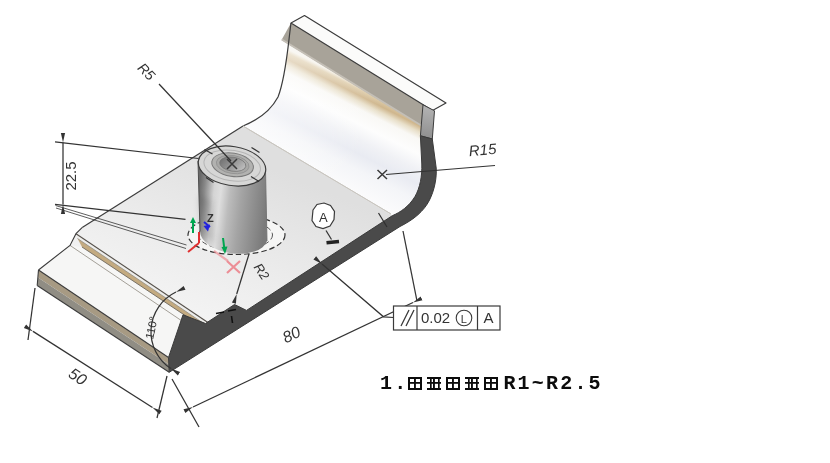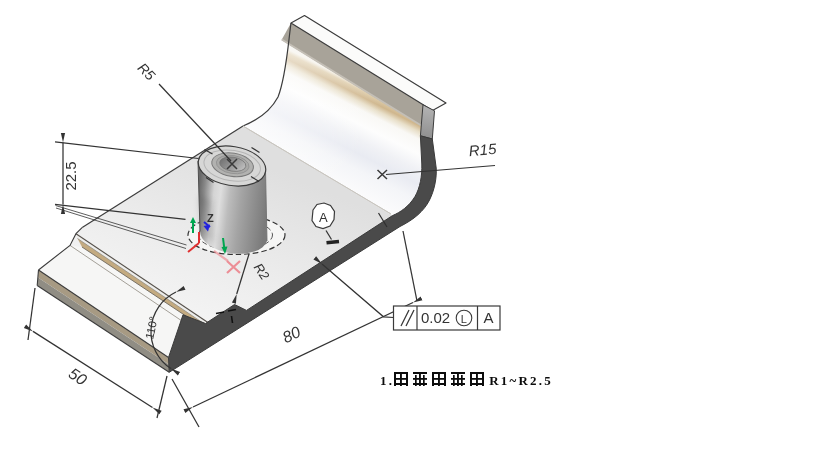--- a/index.html
+++ b/index.html
@@ -204,21 +204,21 @@
 </g>
 <text x="207" y="222" font-size="11" fill="#3a3adf" font-weight="bold">Z</text>
 <g stroke="#ec8e96" stroke-width="2.2" fill="none">
   <path d="M214,251 L228,261" opacity="0.7"></path>
   <path d="M227,261 L240,273 M240,261 L227,273"></path>
 </g>
 </svg>
 
 <div style="position:absolute;left:380px;top:372px;font-family:'Liberation Serif',serif;font-weight:bold;color:#0c0c0c;">
   <style>
-    .nl{height:23px;white-space:nowrap;font-size:13px;letter-spacing:1.5px;}
+    .nl{height:23px;white-space:nowrap;font-size:20px;letter-spacing:1.5px;font-family:Liberation Mono, monospace;}
     .n1{letter-spacing:2.2px;} .n2{letter-spacing:1.2px;} .n3{letter-spacing:2.7px;}
     .h,.h2{display:inline-block;width:14px;height:13.5px;margin:0 5px -1px 0;}
     .h{background:
       linear-gradient(#0c0c0c,#0c0c0c) 0 0/100% 2.2px no-repeat,
       linear-gradient(#0c0c0c,#0c0c0c) 0 5.6px/100% 1.8px no-repeat,
       linear-gradient(#0c0c0c,#0c0c0c) 0 100%/100% 2.2px no-repeat,
       linear-gradient(#0c0c0c,#0c0c0c) 6px 0/1.9px 100% no-repeat,
       linear-gradient(#0c0c0c,#0c0c0c) 0 0/2px 100% no-repeat,
       linear-gradient(#0c0c0c,#0c0c0c) 100% 0/2px 100% no-repeat;}
     .h2{background:

